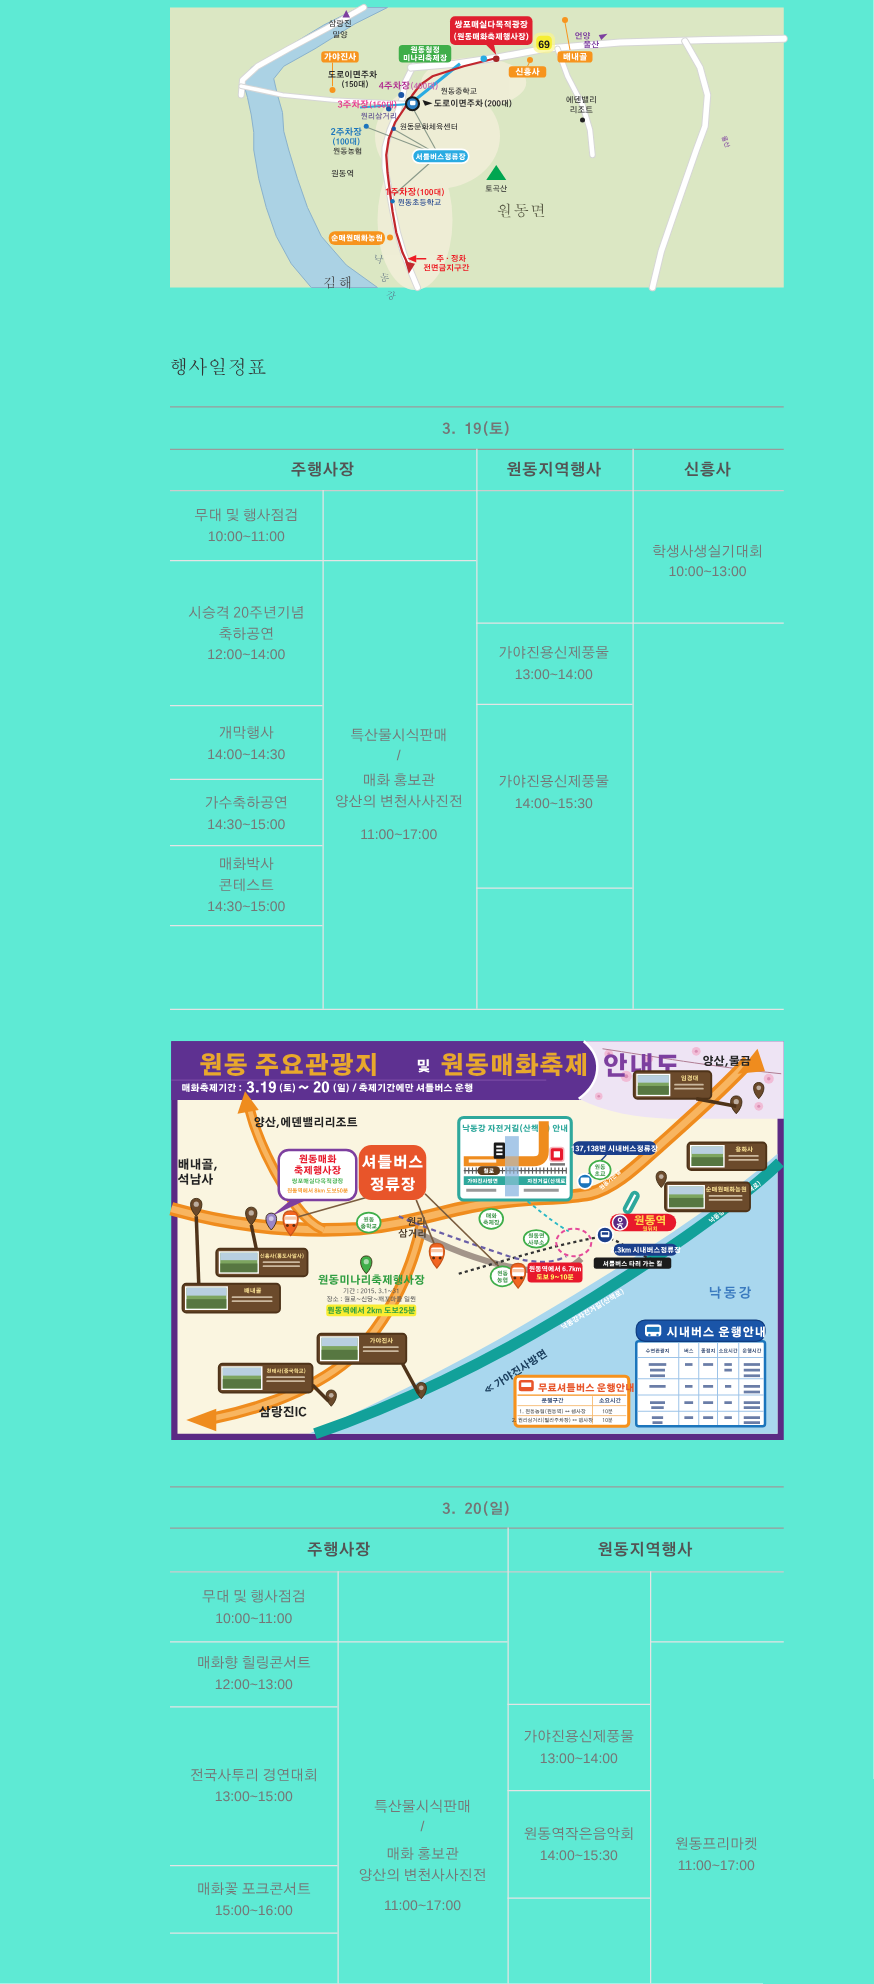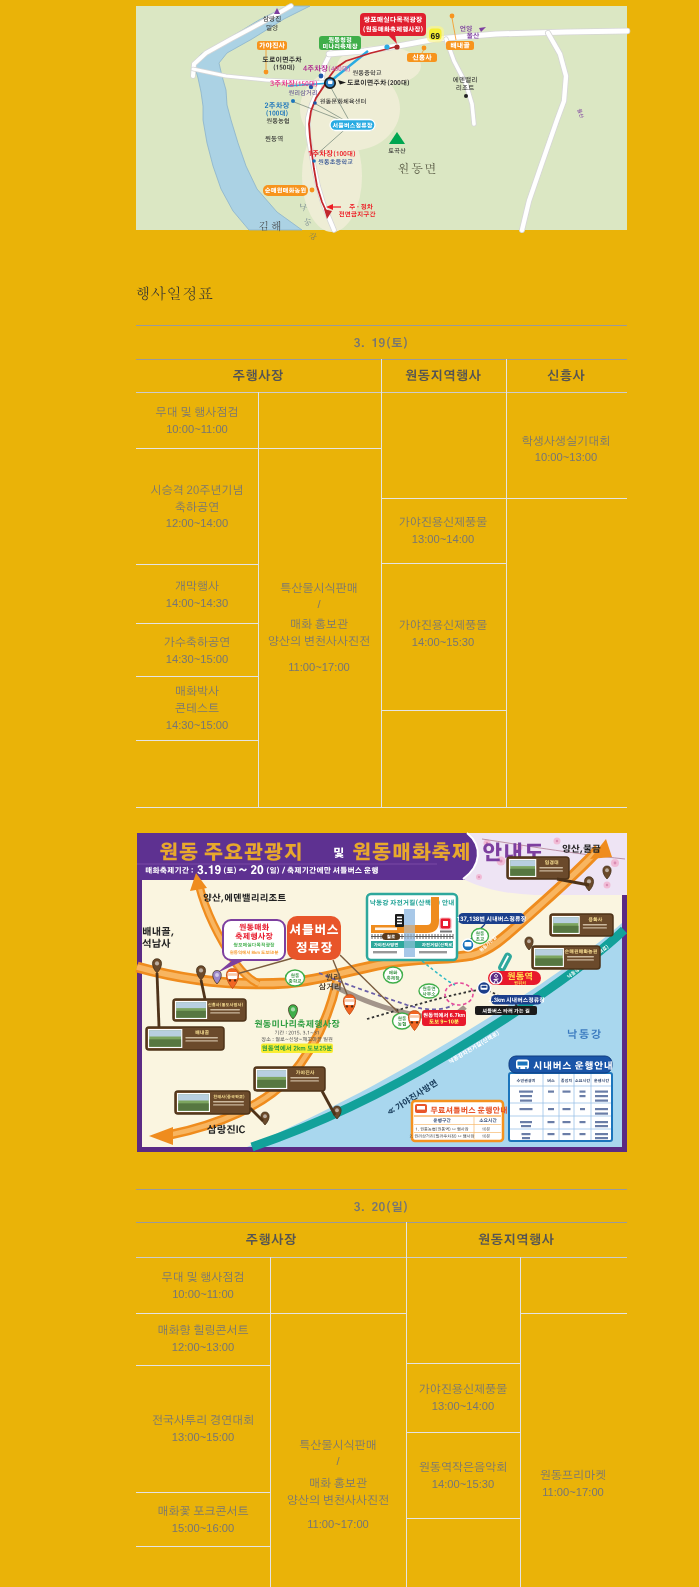--- a/index.html
+++ b/index.html
@@ -1,14 +1,14 @@
 <!DOCTYPE html>
 <html><head><meta charset="utf-8"><title>원동매화축제</title><style>
 html,body{margin:0;padding:0;background:#ffffff}
-#page{position:relative;width:699px;height:1587px;background:#eab308;overflow:hidden;font-family:"Liberation Sans",sans-serif}
+#page{position:relative;width:699px;height:1587px;background:#5eead4;overflow:hidden;font-family:"Liberation Sans",sans-serif}
 </style></head><body>
 <div id="page">
 <svg width="699" height="1587" viewBox="0 0 699 1587">
 <defs>
         <path id="g0" d="M208 -76V270H824V-76ZM302 7H730V187H302ZM731 318V836H825V609H952V525H825V318ZM27 406Q76 431 120 463Q163 495 204 536Q245 578 269 631Q293 684 293 739V811H385V741Q385 686 411 634Q437 582 478 543Q520 504 558 477Q597 450 636 431L582 366Q525 393 452 455Q378 517 341 581Q307 514 233 447Q159 380 86 342Z"></path>
         <path id="g1" d="M184 71Q184 150 274 193Q365 236 516 236Q668 236 759 193Q850 150 850 71Q850 -8 758 -51Q667 -94 516 -93Q363 -92 274 -50Q184 -8 184 71ZM287 71Q287 29 348 6Q410 -16 516 -16Q619 -16 684 7Q748 30 748 71Q748 114 685 136Q622 159 516 159Q411 159 349 136Q287 114 287 71ZM731 243V836H825V573H949V488H825V243ZM100 310V588H487V716H97V791H579V516H191V386H204Q262 386 409 394Q556 402 671 416V343Q552 328 385 319Q218 310 133 310Z"></path>
         <path id="g2" d="M245 -62V224H339V21H899V-62ZM772 155V836H866V155ZM67 318Q112 338 154 366Q196 394 239 432Q282 471 308 522Q335 574 337 629V688H120V770H656V688H441V631Q442 583 468 536Q493 488 534 450Q574 413 613 386Q652 358 692 338L639 276Q571 309 498 370Q425 430 391 490Q362 429 282 360Q203 290 123 255Z"></path>
         <path id="g3" d="M227 -76V167H780V256H221V335H874V96H321V3H898V-76ZM779 376V836H873V376ZM120 429V794H583V429ZM212 503H491V720H212Z"></path>
         <path id="g4" d="M186 88Q186 171 276 218Q367 264 517 264Q669 264 760 218Q851 172 851 88Q851 5 759 -42Q667 -88 517 -87Q365 -86 276 -40Q186 5 186 88ZM287 88Q287 42 348 18Q410 -7 517 -7Q620 -7 685 18Q750 44 750 88Q750 135 687 160Q624 184 517 184Q411 184 349 159Q287 134 287 88ZM731 267V836H825V691H942V616H825V466H942V390H825V267ZM76 587Q76 685 145 746Q214 806 322 806Q429 806 498 746Q568 685 568 587Q568 488 499 428Q430 368 322 368Q212 368 144 428Q76 488 76 587ZM172 587Q172 525 214 484Q256 444 322 444Q389 444 430 484Q472 525 472 587Q472 649 430 690Q388 731 322 731Q257 731 214 690Q172 648 172 587Z"></path>
         <path id="g5" d="M692 -92V890H858V514H1004V355H858V-92ZM58 142Q224 249 314 390Q403 532 406 660H117V805H576Q576 667 547 550Q518 433 462 340Q407 248 336 176Q265 103 171 40Z"></path>

